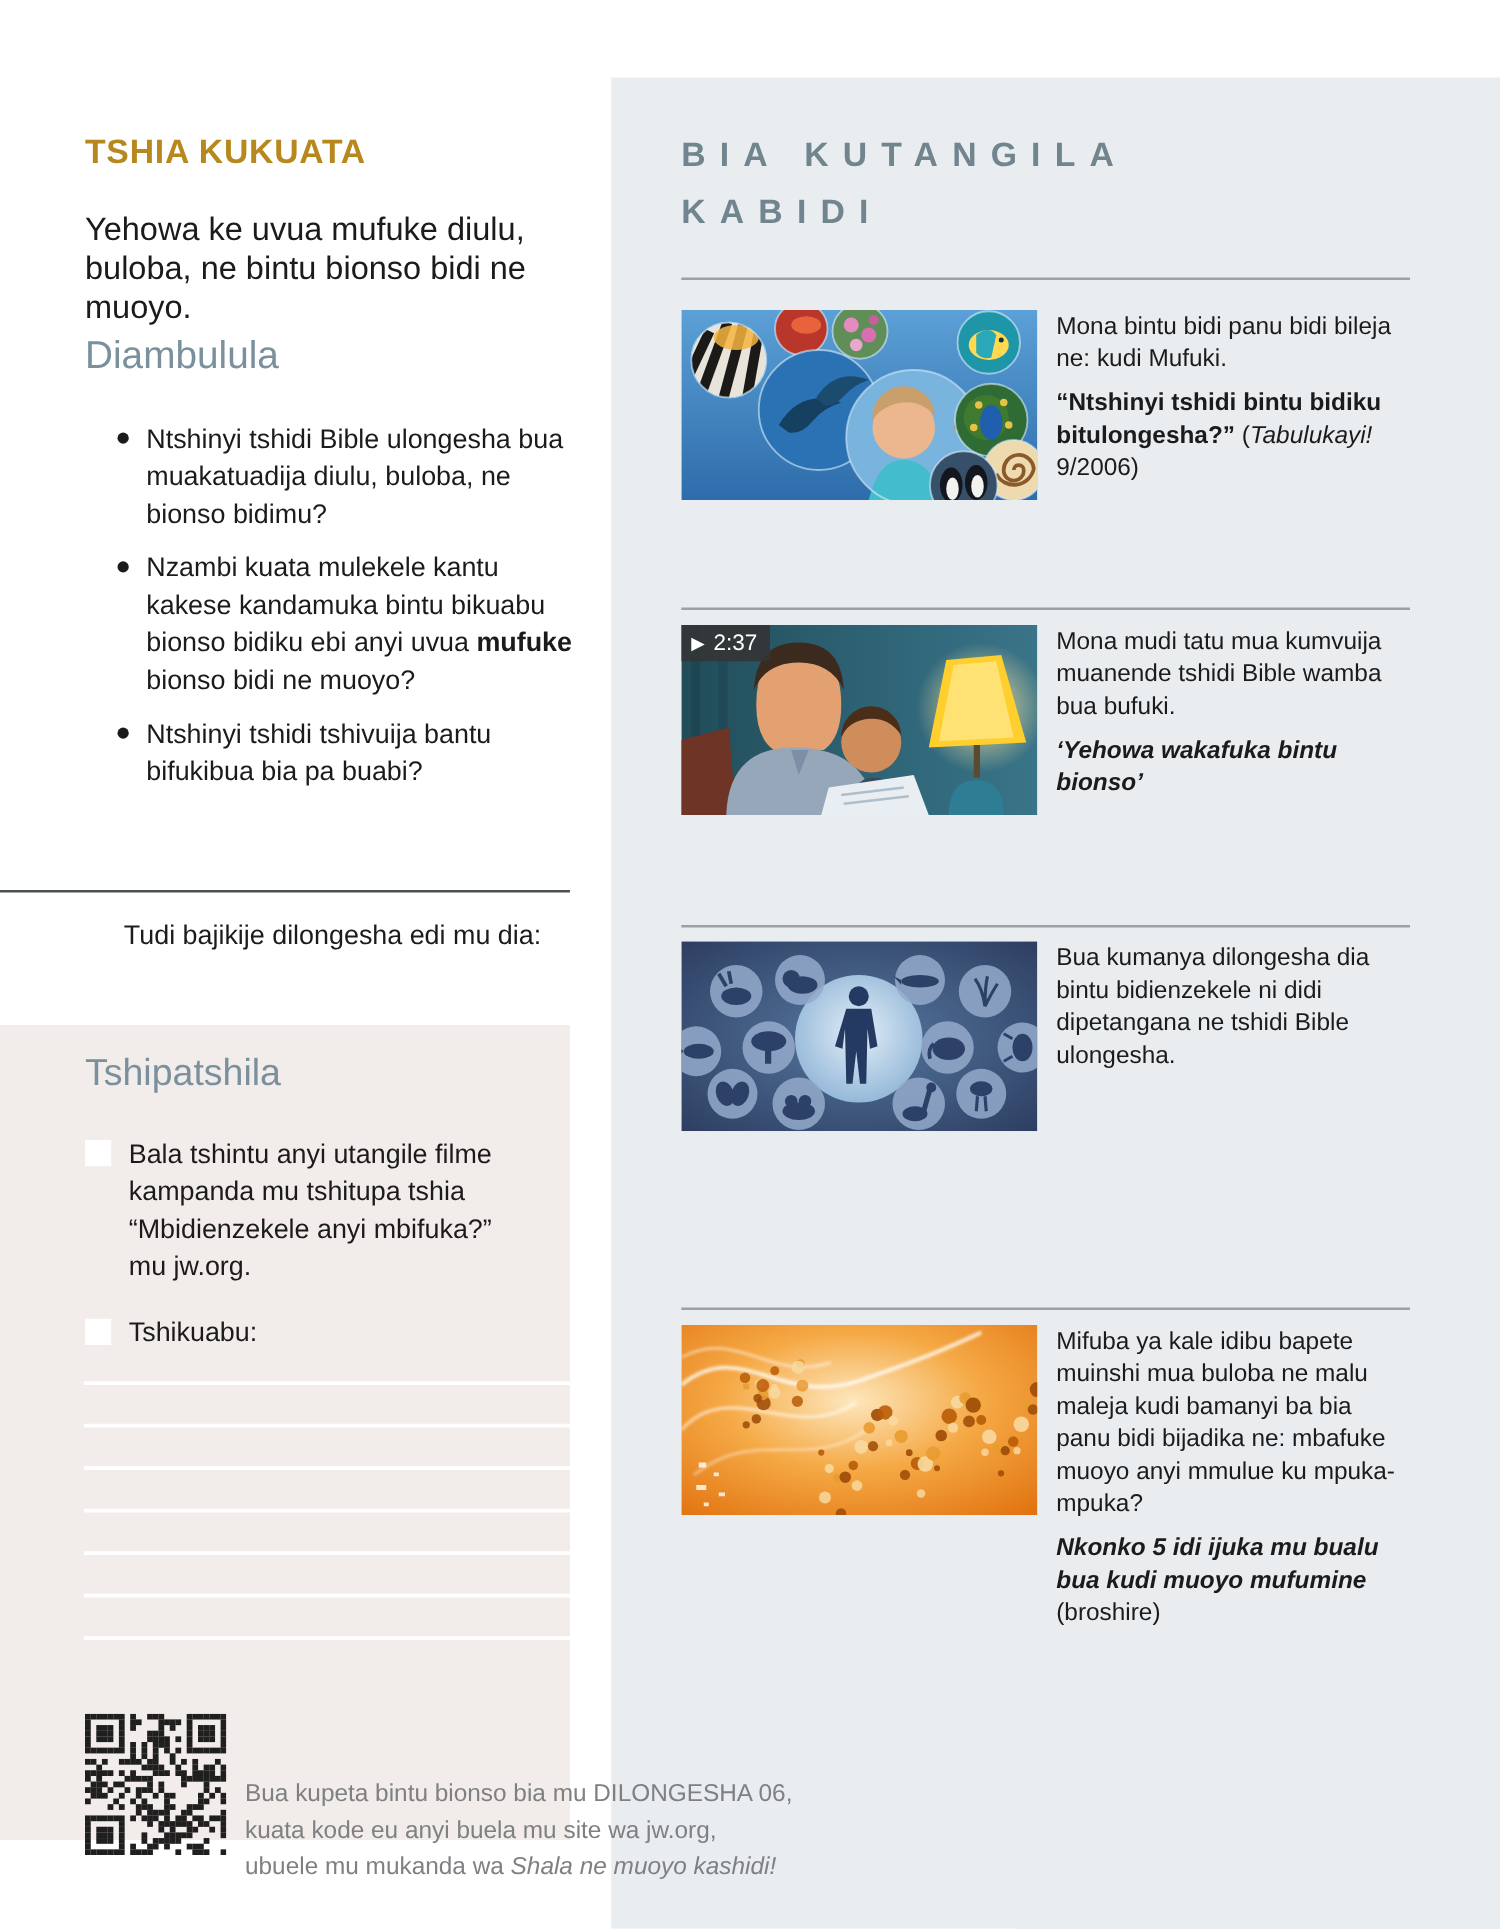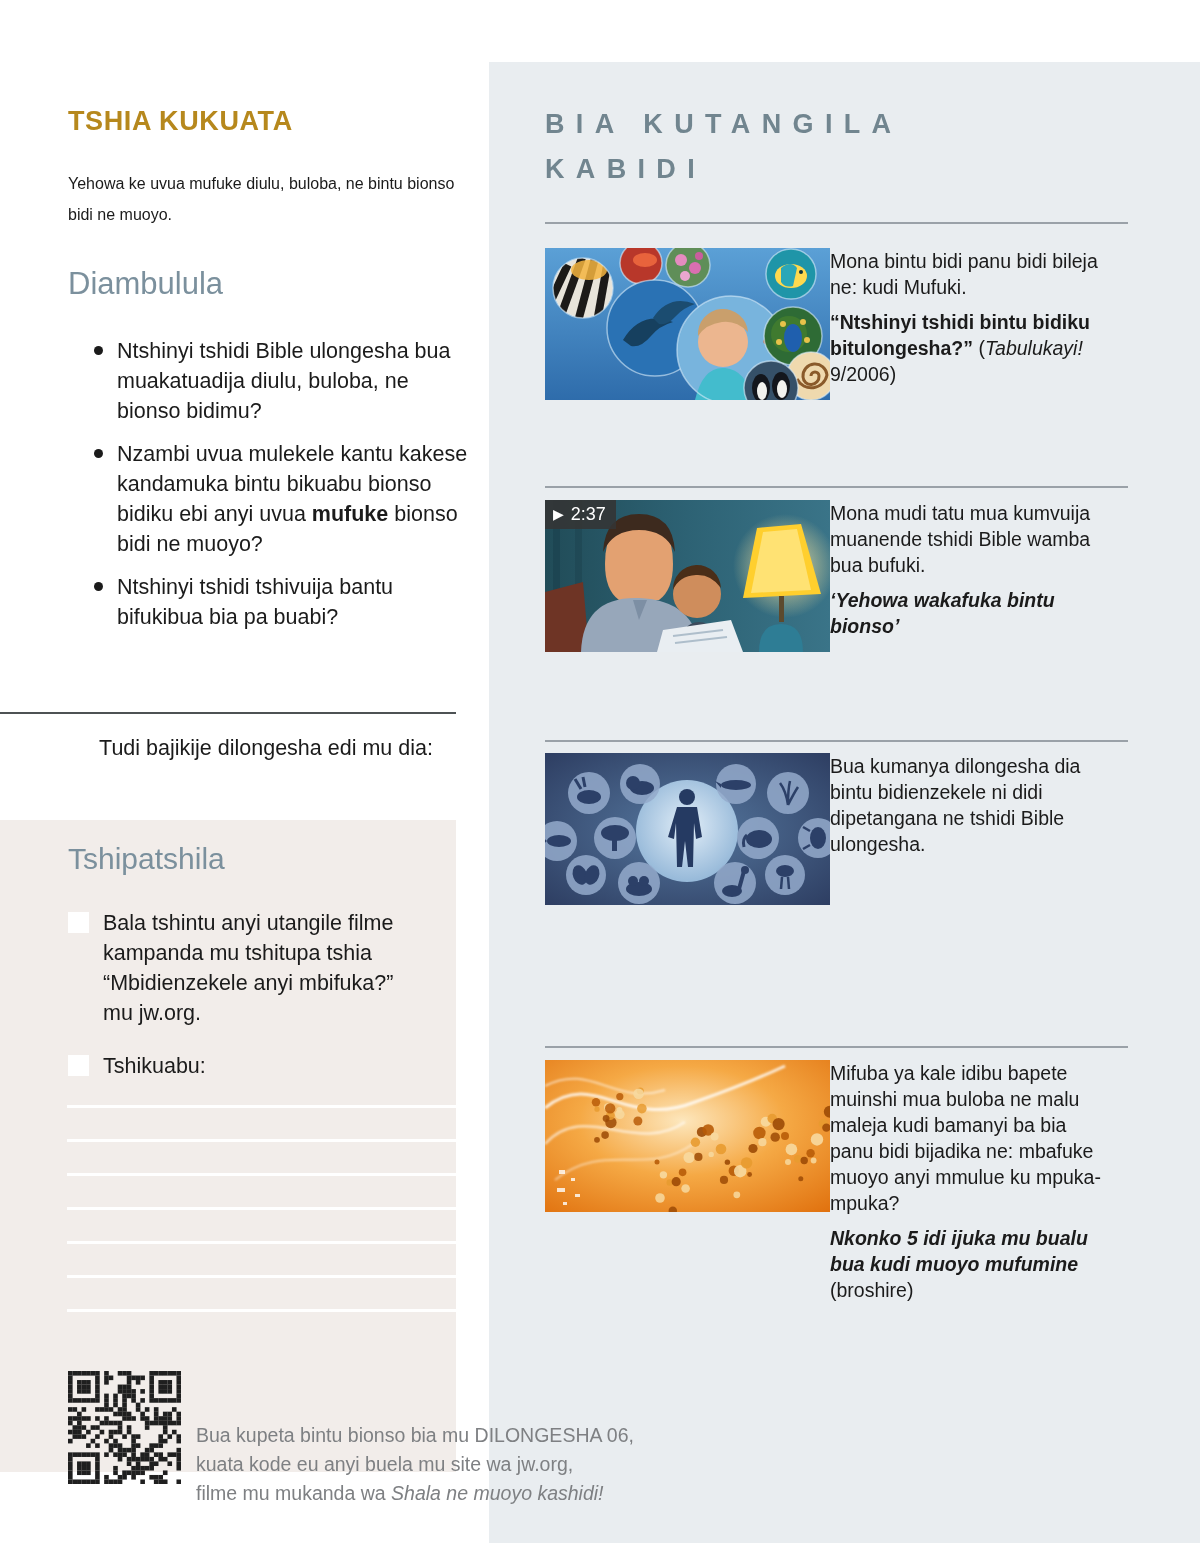--- a/index.html
+++ b/index.html
@@ -2,41 +2,41 @@
 <html><head>
 <meta charset="utf-8">
 <style>
   html,body{margin:0;padding:0;}
   .page{position:relative;width:1200px;height:1543px;background:#ffffff;
         font-family:"Liberation Sans",sans-serif;color:#1b1b1b;overflow:hidden;}
   .abs{position:absolute;}
 
   
   .gold-title{left:68px;top:106px;font-size:27px;font-weight:bold;letter-spacing:.6px;color:#b6881d;}
-  .intro{left:68px;top:168px;width:396px;font-size:16px;line-height:31px;}
+  .intro{left:68px;top:168px;width:396px;font-size:26px;line-height:31px;}
   .blue-h{color:#7b909d;font-weight:normal;}
   .h-diamb{left:68px;top:266px;font-size:31px;}
   .bullets{left:68px;top:336px;width:400px;font-size:21.5px;line-height:30px;}
   .bullet{position:relative;padding-left:49px;margin-bottom:13px;}
   .bullet .dot{position:absolute;left:26px;top:10px;width:9px;height:9px;border-radius:50%;background:#1b1b1b;}
   .left-rule{left:0;top:712px;width:456px;height:2px;background:#4d5254;}
   .review{left:68px;top:733px;width:396px;font-size:21.5px;line-height:30px;text-align:center;}
   .goal-box{left:0;top:820px;width:456px;height:652px;background:#f2edea;}
   .h-goal{left:68px;top:22px;font-size:30px;}
   .check-item{position:absolute;left:68px;font-size:21.5px;line-height:30px;width:350px;}
   .checkbox{position:absolute;left:0;top:4px;width:21px;height:21px;background:#ffffff;}
   .check-text{display:block;padding-left:35px;}
   .write-line{position:absolute;left:67px;width:389px;height:3px;background:#ffffff;}
 
   
   .panel{left:489px;top:62px;width:711px;height:1506px;background:#e9edf0;}
   .panel-title{left:56px;top:40px;width:520px;font-size:27px;font-weight:bold;
                letter-spacing:.42em;line-height:1.67;color:#71858f;}
   .p-rule{position:absolute;left:56px;width:583px;height:2px;background:#9aa1a8;}
-  .media-block{position:absolute;left:56px;width:583px;display:flex;align-items:flex-start;}
+  .media-block{position:absolute;left:56px;width:583px;display:flex;gap:15px;align-items:flex-start;}
   .thumb{position:relative;width:285px;height:152px;flex:none;overflow:hidden;}
   .thumb svg{display:block;}
   .mb-text{width:283px;font-size:19.5px;line-height:26px;}
   .mb-text p{margin:0 0 9px 0;}
   .video-badge{position:absolute;left:0;top:0;background:rgba(52,52,52,.88);color:#ffffff;
                font-size:18px;line-height:29px;padding:0 10px 0 8px;display:flex;align-items:center;gap:7px;}
   .play-tri{font-size:14px;}
 
   
   .qr{left:68px;top:1371px;width:113px;height:113px;}
@@ -53,21 +53,21 @@
 
   <div class="abs blue-h h-diamb">Diambulula</div>
 
   <div class="abs bullets">
     <div class="bullet">
       <span class="dot"></span>
       <span><span>Ntshinyi tshidi Bible ulongesha bua muakatuadija diulu, buloba, ne bionso bidimu?</span></span>
     </div>
     <div class="bullet">
       <span class="dot"></span>
-      <span><span>Nzambi uvua mulekele kantu kakese </span><span style="font-weight: normal;">kandamuka</span><span> bintu bikuabu bionso bidiku ebi anyi uvua </span><span style="font-weight: bold;">mufuke</span><span> bionso bidi ne muoyo?</span></span>
+      <span><span>Nzambi kuata mulekele kantu kakese </span><span style="font-weight: normal;">kandamuka</span><span> bintu bikuabu bionso bidiku ebi anyi uvua </span><span style="font-weight: bold;">mufuke</span><span> bionso bidi ne muoyo?</span></span>
     </div>
     <div class="bullet">
       <span class="dot"></span>
       <span><span>Ntshinyi tshidi tshivuija bantu bifukibua bia pa buabi?</span></span>
     </div>
   </div>
 
   <div class="abs left-rule"></div>
 
   <div class="abs review">Tudi bajikije dilongesha edi mu dia:</div>
@@ -727,16 +727,16 @@
       <rect x="2" y="24" width="1.02" height="1.02" fill="#1f1f1f"></rect>
       <rect x="3" y="24" width="1.02" height="1.02" fill="#1f1f1f"></rect>
       <rect x="4" y="24" width="1.02" height="1.02" fill="#1f1f1f"></rect>
       <rect x="5" y="24" width="1.02" height="1.02" fill="#1f1f1f"></rect>
       <rect x="6" y="24" width="1.02" height="1.02" fill="#1f1f1f"></rect>
     </svg>
 
   <div class="abs footer-text">
     <div><span>Bua kupeta bintu bionso bia mu DILONGESHA 06,</span></div>
     <div><span>kuata kode eu anyi buela mu site wa jw.org,</span></div>
-    <div><span>filme mu mukanda wa </span><span style="font-style: italic;">Shala ne muoyo kashidi!</span></div>
+    <div><span>ubuele mu mukanda wa </span><span style="font-style: italic;">Shala ne muoyo kashidi!</span></div>
   </div>
 
 </div>
 
 </body></html>

